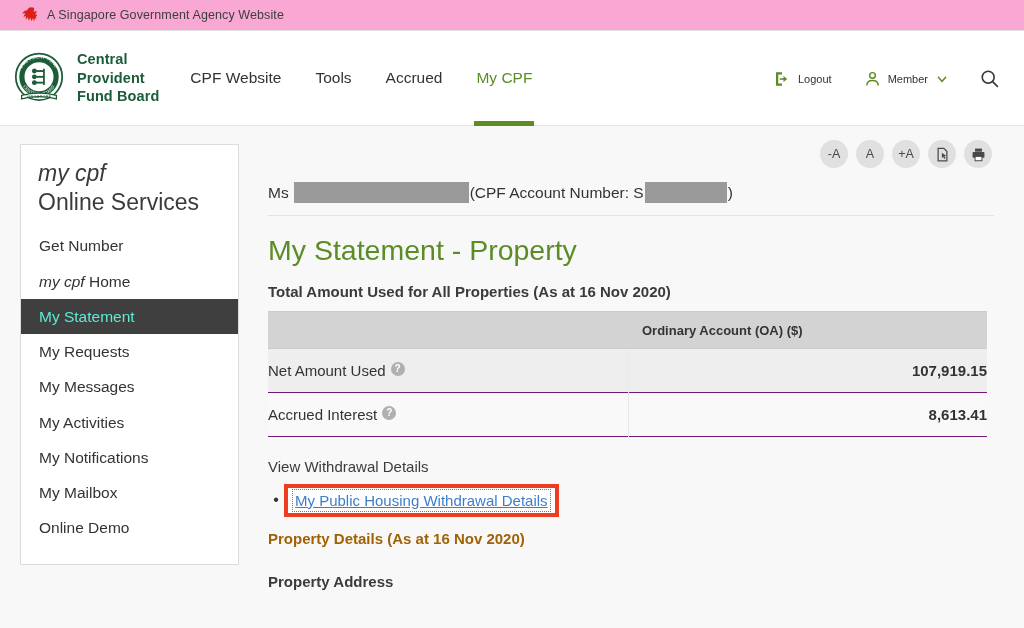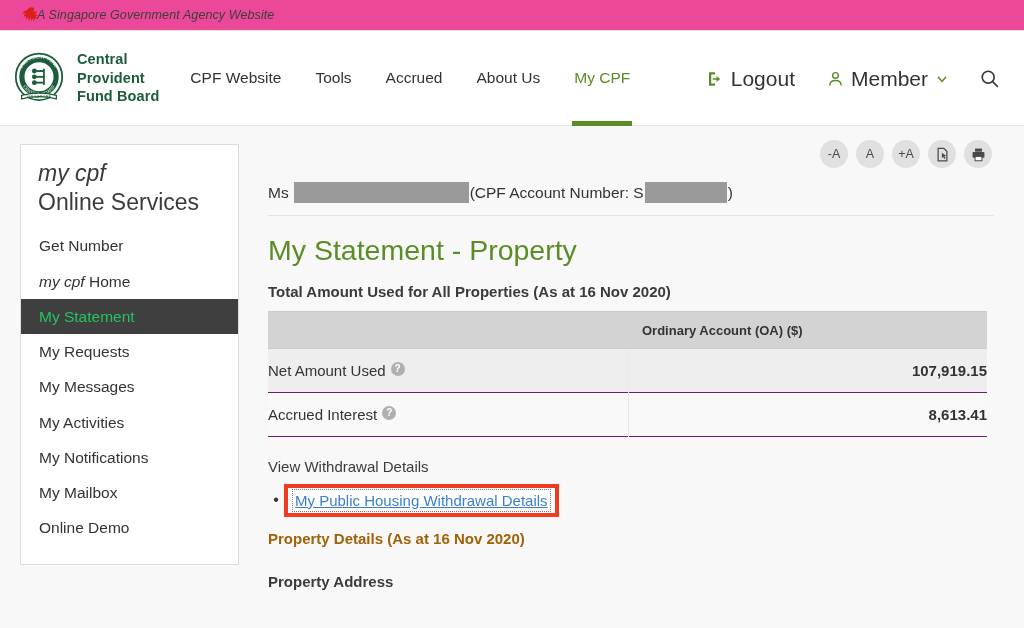--- a/index.html
+++ b/index.html
@@ -8,26 +8,26 @@
     height: 628px;
     overflow: hidden;
     font-family: "Liberation Sans", sans-serif;
     background: #f8f8f8;
     color: #333;
   }
 
   
   .gov-bar {
     height: 31px;
-    background: #ec4899;
+    background: #f9a8d4;
     border-bottom: 1px solid #e2e2e2;
     display: flex;
     align-items: center;
     padding-left: 18px;
-    font-style: italic;
+    gap: 10px;
   }
   .lion-icon { width: 19px; height: 20px; flex: none; display: block; }
   .gov-bar-text { font-size: 12.5px; color: #3d3d3d; letter-spacing: .1px; }
 
   
   .site-header {
     height: 95px;
     background: #ffffff;
     border-bottom: 1px solid #e4e4e4;
     display: flex;
@@ -68,21 +68,21 @@
     right: 0; top: 0;
     height: 95px;
     display: flex;
     align-items: center;
     gap: 0;
   }
   .hr-item {
     display: flex;
     align-items: center;
     gap: 7px;
-    font-size: 21px;
+    font-size: 11px;
     color: #333;
     padding: 0 16px;
     cursor: pointer;
     white-space: nowrap;
   }
   .hr-item .ico { display: block; flex: none; }
   .search-btn { padding: 0 24px 0 14px; cursor: pointer; display: flex; align-items: center; }
 
   
   .page { display: flex; padding: 0; background: #f8f8f8; height: 502px; }
@@ -110,21 +110,21 @@
     font-weight: normal;
   }
   .sb-item {
     font-size: 15.5px;
     color: #333333;
     padding: 6px 10px 6px 18px;
     cursor: pointer;
     line-height: 1.5;
     white-space: nowrap;
   }
-  .sb-item.active { background: #3f3f3f; color: #22c55e; }
+  .sb-item.active { background: #3f3f3f; color: #5eead4; }
   .sb-item em { font-style: italic; }
 
   
   .main { flex: 1; padding: 14px 30px 0 10px; position: relative; min-width: 0; }
 
   .a11y-row { display: flex; justify-content: flex-end; gap: 8px; margin-bottom: 14px; padding-right: 2px; }
   .a11y-btn {
     width: 28px; height: 28px;
     border-radius: 50%;
     background: #e0e0e0;
@@ -294,21 +294,20 @@
       <div>Central</div>
       <div>Provident</div>
       <div>Fund Board</div>
     </div>
   </div>
 
   <nav class="main-nav">
     <div class="nav-item">CPF Website</div>
     <div class="nav-item">Tools</div>
     <div class="nav-item">Accrued</div>
-    <div class="nav-item">About Us</div>
     <div class="nav-item active">My CPF</div>
   </nav>
 
   <div class="header-right">
     <div class="hr-item">
       <svg class="ico" width="18" height="18" viewBox="0 0 24 24">
         <path d="M4 3 h8 v3 h-5 v12 h5 v3 h-8 z" fill="#5b8c26"></path>
         <path d="M14 8 l5 4 l-5 4 v-3 h-5 v-2 h5 z" fill="#5b8c26"></path>
       </svg>
       <span>Logout</span>

